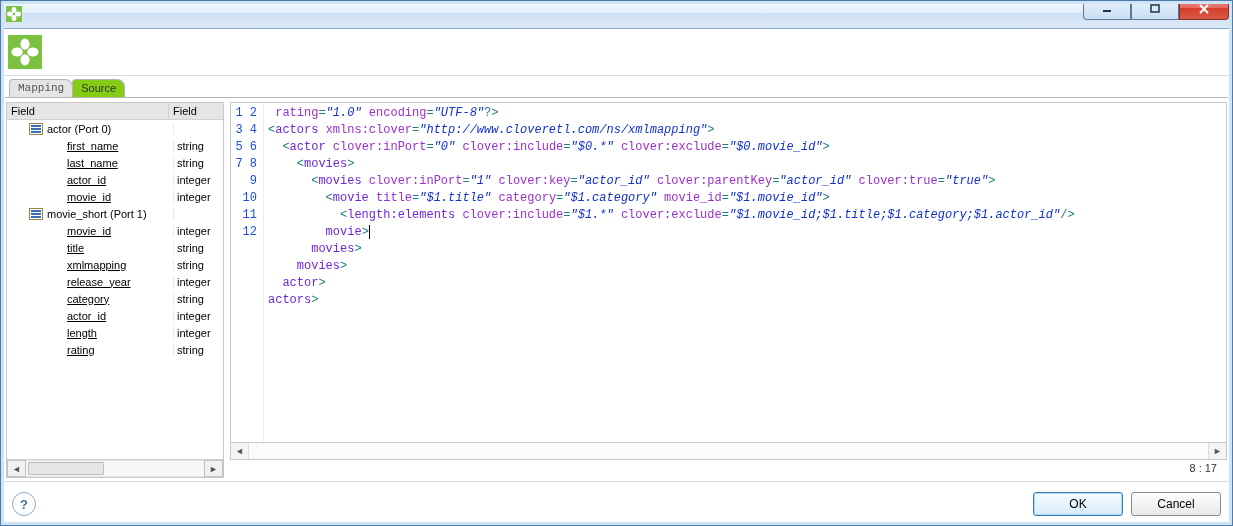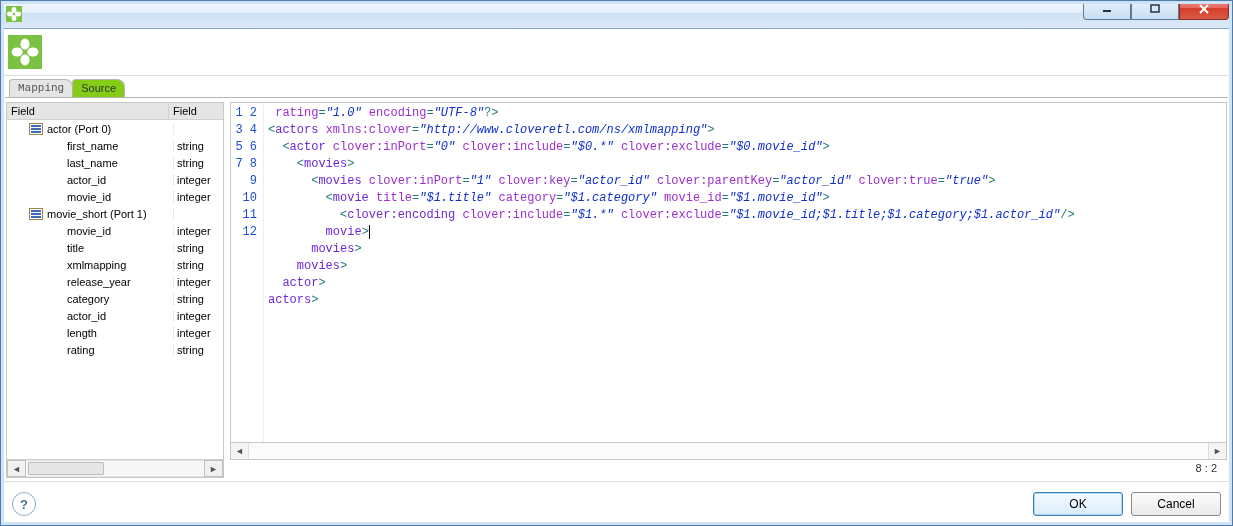--- a/index.html
+++ b/index.html
@@ -96,21 +96,21 @@
   }
   .lp-head { display:flex; border-bottom: 1px solid #d0d0d0; background:#e5e5e5; }
   .lp-head .col { padding: 2px 4px; }
   .lp-head .col.field { flex: 1; border-right: 1px solid #d0d0d0; }
   .lp-head .col.type  { width: 46px; }
   .lp-body { flex:1; overflow:hidden; }
   .lp-row { display:flex; height:17px; align-items:center; }
   .lp-row .c1 { flex:1; border-right:1px solid #eaeaea; padding-left:4px; white-space:nowrap; overflow:hidden; }
   .lp-row .c2 { width:46px; padding-left:3px; }
   .lp-row.port .c1 { display:flex; align-items:flex-start; gap:4px; font-weight:normal; }
-  .lp-row .indented { padding-left: 56px; display:inline-block; }
+  .lp-row .indented { padding-left: 56px; display:inline-block;text-decoration:underline; }
   .port-icon { width:14px; height:12px; display:inline-block; position:relative; }
   .port-icon::before{ content:""; position:absolute; inset:0; border:1px solid #9a864c; background:#fff; }
   .port-icon::after{ content:""; position:absolute; left:2px; right:2px; top:2px; height:2px; background:#3b6fb5; box-shadow:0 3px 0 #3b6fb5, 0 6px 0 #3b6fb5; }
   .lp-scroll { height:17px; border-top:1px solid #d0d0d0; display:flex; align-items:center; }
   .lp-scroll .btn { width:17px; height:15px; background:#f1f1f1; border:1px solid #c0c0c0; display:flex; align-items:center; justify-content:center; font-size:9px; color:#555;}
   .lp-scroll .track { flex:1; height:15px; background:#f7f7f7; border-top:1px solid #e4e4e4; border-bottom:1px solid #e4e4e4; position:relative; }
   .lp-scroll .thumb { position:absolute; left:2px; top:1px; height:11px; width:74px; background:#e6e6e6; border:1px solid #bdbdbd; border-radius:1px;}
   
   .editor-wrap{ flex:1; margin:4px 1px 4px 6px; display:flex; flex-direction:column; }
   .editor { flex:1; border:1px solid #c8c8c8; display:flex; font-family:"Consolas","Courier New",monospace; font-size:12px; line-height:17px; }
@@ -315,34 +315,34 @@
 10
 11
 12
 </div>
         <div class="code" id="code"><span class="d"> <span class="a">rating</span>=<span class="v">"1.0"</span> <span class="a">encoding</span>=<span class="v">"UTF-8"</span><span class="d">?&gt;</span>
 <span class="p">&lt;</span><span class="t">actors</span> <span class="a">xmlns:clover</span>=<span class="v">"http://www.cloveretl.com/ns/xmlmapping"</span><span class="p">&gt;</span>
   <span class="p">&lt;</span><span class="t">actor</span> <span class="a">clover:inPort</span>=<span class="v">"0"</span> <span class="a">clover:include</span>=<span class="v">"$0.*"</span> <span class="a">clover:exclude</span>=<span class="v">"$0.movie_id"</span><span class="p">&gt;</span>
     <span class="p">&lt;</span><span class="t">movies</span><span class="p">&gt;</span>
       <span class="p">&lt;</span><span class="t">movies</span> <span class="a">clover:inPort</span>=<span class="v">"1"</span> <span class="a">clover:key</span>=<span class="v">"actor_id"</span> <span class="a">clover:parentKey</span>=<span class="v">"actor_id"</span> <span class="a">clover:true</span>=<span class="v">"true"</span><span class="p">&gt;</span>
         <span class="p">&lt;</span><span class="t">movie</span> <span class="a">title</span>=<span class="v">"$1.title"</span> <span class="a">category</span>=<span class="v">"$1.category"</span> <span class="a">movie_id</span>=<span class="v">"$1.movie_id"</span><span class="p">&gt;</span>
-          <span class="p">&lt;</span><span class="t">clover:encoding</span> <span class="a">clover:include</span>=<span class="v">"$1.*"</span> <span class="a">clover:exclude</span>=<span class="v">"$1.movie_id;$1.title;$1.category;$1.actor_id"</span><span class="p">/&gt;</span>
+          <span class="p">&lt;</span><span class="t">length:elements</span> <span class="a">clover:include</span>=<span class="v">"$1.*"</span> <span class="a">clover:exclude</span>=<span class="v">"$1.movie_id;$1.title;$1.category;$1.actor_id"</span><span class="p">/&gt;</span>
         <span class="p"><span class="t">movie</span><span class="p">&gt;</span><span class="cursor"></span>
       <span class="p"><span class="t">movies</span><span class="p">&gt;</span>
     <span class="p"><span class="t">movies</span><span class="p">&gt;</span>
   <span class="p"><span class="t">actor</span><span class="p">&gt;</span>
 <span class="p"><span class="t">actors</span><span class="p">&gt;</span>
 </span></span></span></span></span></span></div>
       </div>
       <div class="editor-hscroll">
         <div class="btn">◄</div>
         <div class="track"></div>
         <div class="btn">►</div>
       </div>
-      <div class="status">8 : 2</div>
+      <div class="status">8 : 17</div>
     </div>
   </div>
 </div>
 
 <div class="footer">
   <div class="help">?</div>
   <div class="spacer"></div>
   <button class="ok">OK</button>
   <button>Cancel</button>
 </div>

